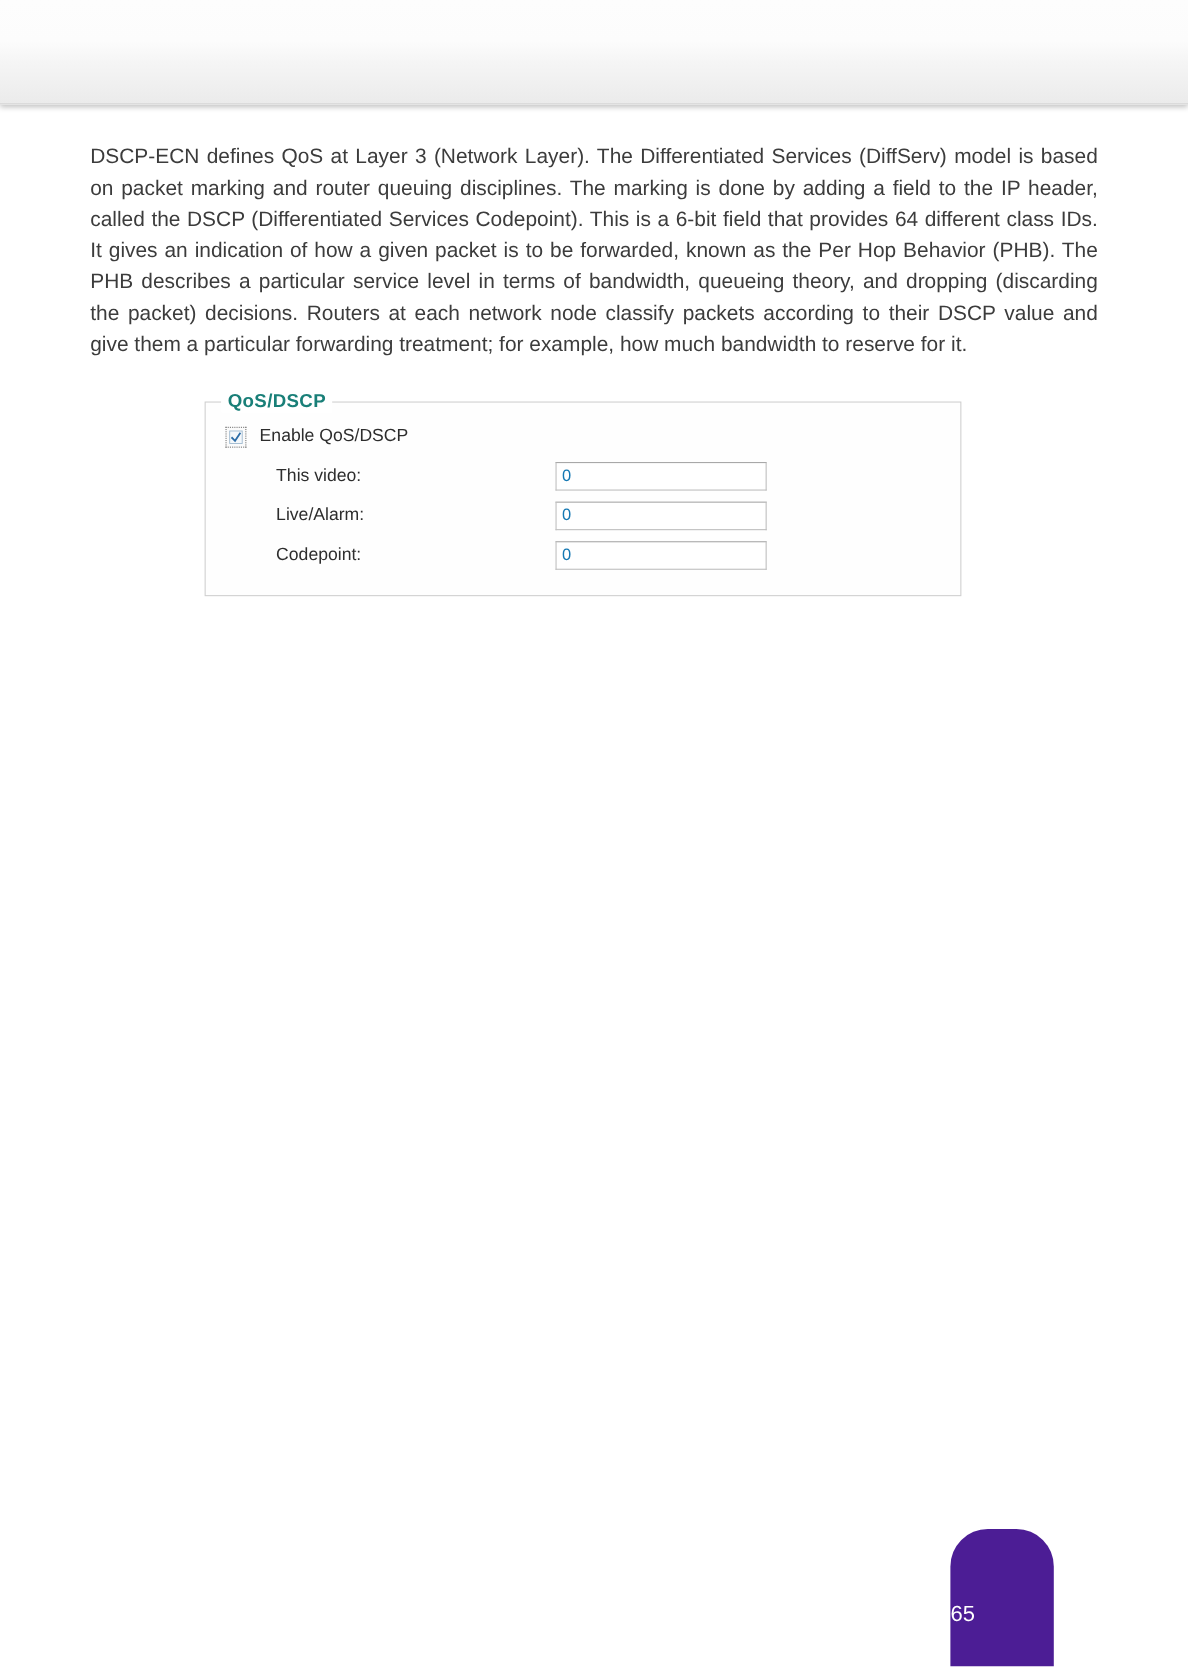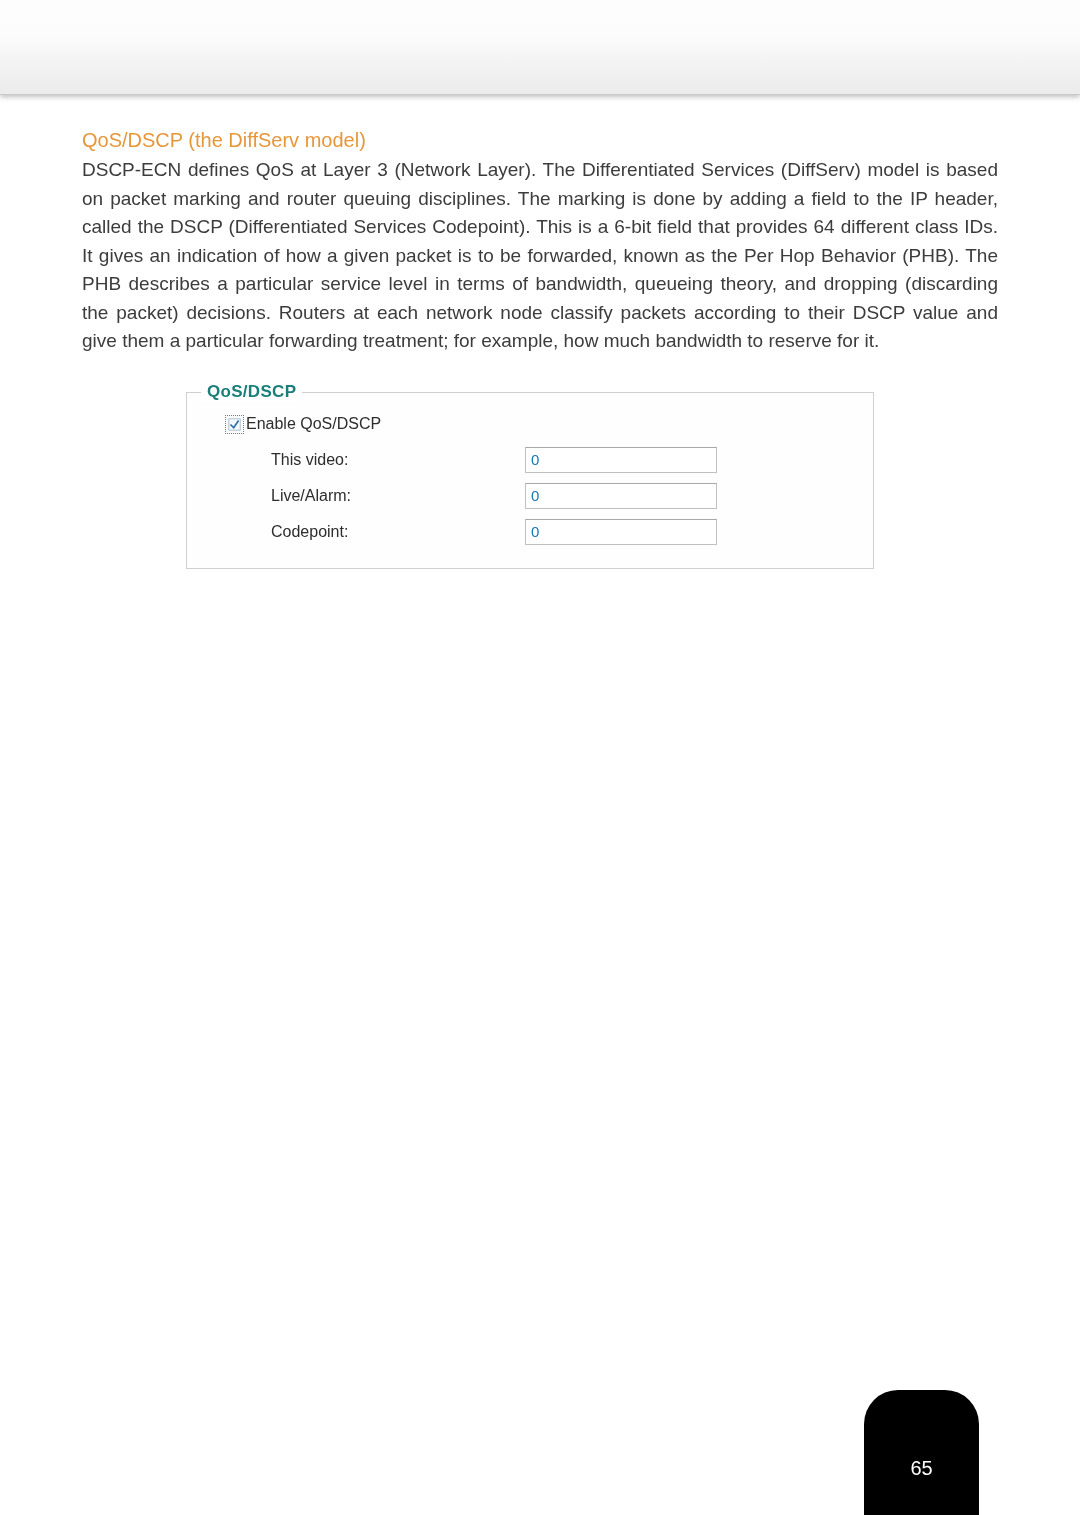--- a/index.html
+++ b/index.html
@@ -2,43 +2,42 @@
 <html><head>
 <meta charset="utf-8">
 <style>
   html,body{margin:0;padding:0;width:1080px;background:#fff;font-family:Arial,Helvetica,sans-serif;color:#3a3a3a}
   .topband{height:94px;background:linear-gradient(to bottom,#fdfdfd 0%,#fcfcfc 40%,#f5f5f5 60%,#ebebeb 100%);border-bottom:1px solid #c9c9c9;box-shadow:0 2px 5px rgba(0,0,0,0.25)}
   .page{padding:34px 82px 0 82px}
   .heading{color:#e7973b;font-size:20px;font-weight:400;margin:0 0 4px 0}
   .para{font-size:19px;line-height:1.5;color:#3c3c3c;text-align:justify;margin:0 0 36px 0}
   .para2{font-size:19px;line-height:1.55;color:#3c3c3c;margin:0 0 2px 0}
   .figure-wrap{margin:2px 0 0 104px;width:688px}
-  .fieldset{border:1px solid #d0d0d0;padding:8px 12px 18px 24px;position:relative;background:#fefefe}
+  .fieldset{border:1px solid #d0d0d0;padding:8px 12px 18px 4px;position:relative;background:#fefefe}
   .legend{position:absolute;top:-11px;left:14px;background:#fff;padding:0 6px;color:#197f78;font-size:17px;font-weight:700;letter-spacing:.3px}
-  .row-enable{display:flex;align-items:center;gap:2px;padding:14px 0 8px 14px;font-size:16px;color:#2d2d2d}
+  .row-enable{display:flex;align-items:center;gap:12px;padding:14px 0 8px 14px;font-size:16px;color:#2d2d2d}
   .chk{width:17px;height:17px;border:1px dotted #7a7a7a;display:inline-flex;align-items:center;justify-content:center;background:#fbfbfb}
   .chk svg{width:13px;height:13px}
   .frow{display:flex;align-items:center;padding:5px 0 5px 22px}
   .flabel{width:254px;font-size:16px;color:#2d2d2d;text-align:left;padding-left:38px}
   .finput{width:180px;height:22px;border:1px solid #bfbfbf;border-top-color:#a8a8a8;background:#fff;font-size:15px;color:#1478b3;padding:1px 5px}
   .save-row{display:flex;justify-content:flex-end;padding:10px 0 0 0;width:688px;margin-left:104px}
   .savebtn{width:122px;height:22px;border:1px solid #9f9f9f;border-radius:3px;background:linear-gradient(to bottom,#fdfdfd,#e6e6e6);font-size:15px;color:#2f2f2f;display:flex;align-items:center;justify-content:center;cursor:pointer;padding-top:1px}
-  .page-foot{position:absolute;left:864px;top:1390px;width:115px;height:125px;background:#000000;border-top-left-radius:34px;border-top-right-radius:34px;display:flex;align-items:center;justify-content:center}
+  .page-foot{position:absolute;left:864px;top:1390px;width:94px;height:125px;background:#4c1d95;border-top-left-radius:34px;border-top-right-radius:34px;display:flex;align-items:center;}
   .page-num{color:#fff;font-size:20px;margin-top:32px}
   .pagewrap{position:relative;min-height:1515px}
 </style>
 </head>
 <body>
 <div class="pagewrap">
 
 <div class="topband"></div>
 
 <div class="page">
 
-  <div class="heading">QoS/DSCP (the DiffServ model)</div>
 
   <p class="para">DSCP-ECN defines QoS at Layer 3 (Network Layer). The Differentiated Services (DiffServ) model is based on packet marking and router queuing disciplines. The marking is done by adding a field to the IP header, called the DSCP (Differentiated Services Codepoint). This is a 6-bit field that provides 64 different class IDs. It gives an indication of how a given packet is to be forwarded, known as the Per Hop Behavior (PHB). The PHB describes a particular service level in terms of bandwidth, queueing theory, and dropping (discarding the packet) decisions. Routers at each network node classify packets according to their DSCP value and give them a particular forwarding treatment; for example, how much bandwidth to reserve for it.</p>
 
 
   <div class="figure-wrap">
     <div class="fieldset">
       <div class="legend">QoS/DSCP</div>
 
       <div class="row-enable">
         <span class="chk">

